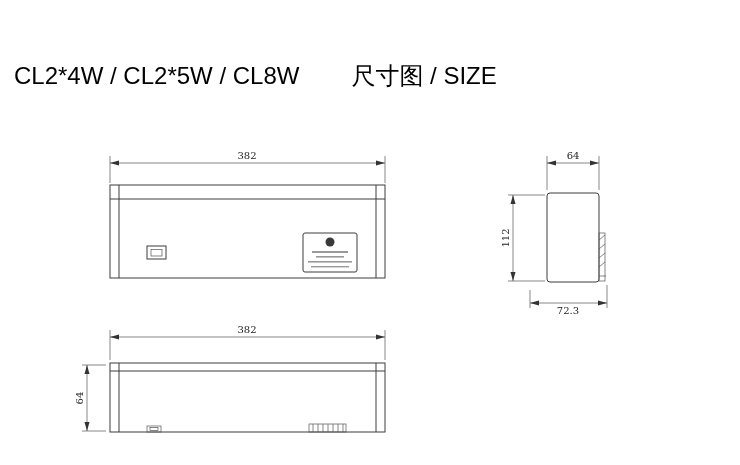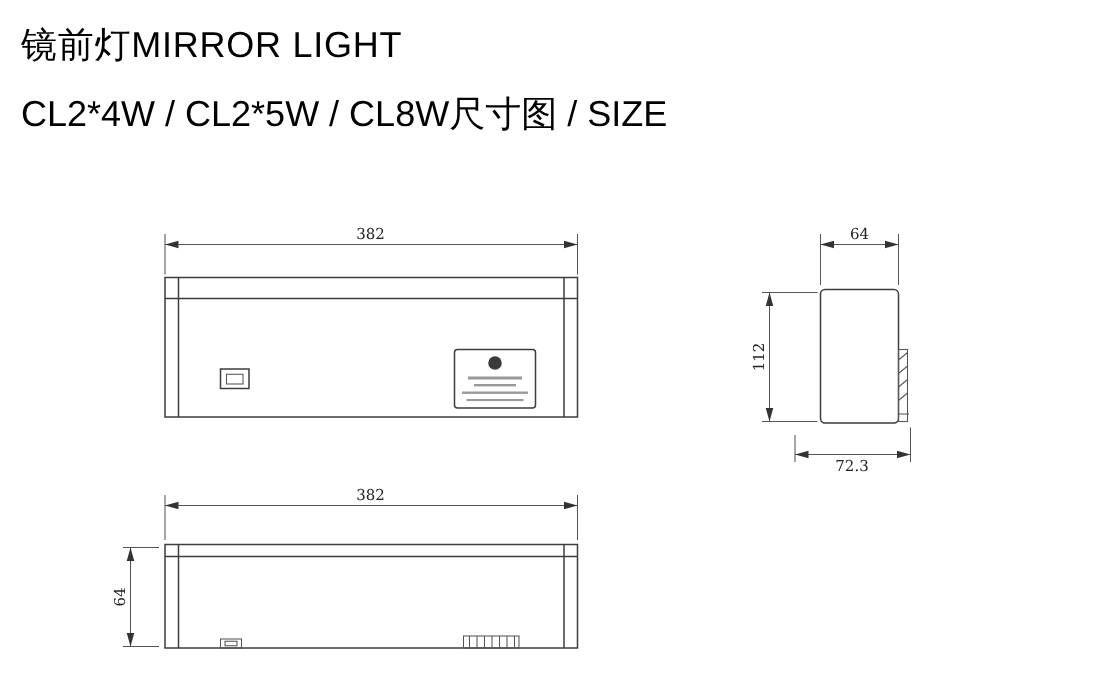--- a/index.html
+++ b/index.html
@@ -6,35 +6,34 @@
   .page{
     position:relative;width:740px;height:465px;background:#ffffff;overflow:hidden;
     font-family:"Liberation Sans",sans-serif;color:#000;
   }
   .title-line1{
     position:absolute;left:14px;top:14px;font-size:24px;letter-spacing:0.5px;color:#000;
   }
   .title-line2{
     position:absolute;left:14px;top:60px;font-size:24px;color:#000;white-space:nowrap;
   }
-  .title-line2 .size-title{}
+  .title-line2 .size-title{margin-left:52px;}
   svg{position:absolute;left:0;top:0;}
   .outline{stroke:#3d3d3d;stroke-width:1;fill:none;}
   .thin{stroke:#555;stroke-width:0.7;fill:none;}
   .dimline{stroke:#555;stroke-width:0.7;fill:none;}
   .arrow{fill:#333;stroke:none;}
   .dimtext{font-family:"DejaVu Serif",serif;font-size:10px;fill:#222;}
   .stickerline{fill:#9a9a9a;}
 </style>
 </head>
 <body>
 
 <div class="page">
 
-  <div class="title-line1">镜前灯MIRROR LIGHT</div>
   <div class="title-line2">
     <span>CL2*4W / CL2*5W / CL8W</span><span class="size-title">尺寸图 / SIZE</span>
   </div>
 
   <svg width="740" height="465" viewBox="0 0 740 465">
 
     <g>
 
       <g>
         <line class="dimline" x1="110" y1="156" x2="110" y2="183"></line>

